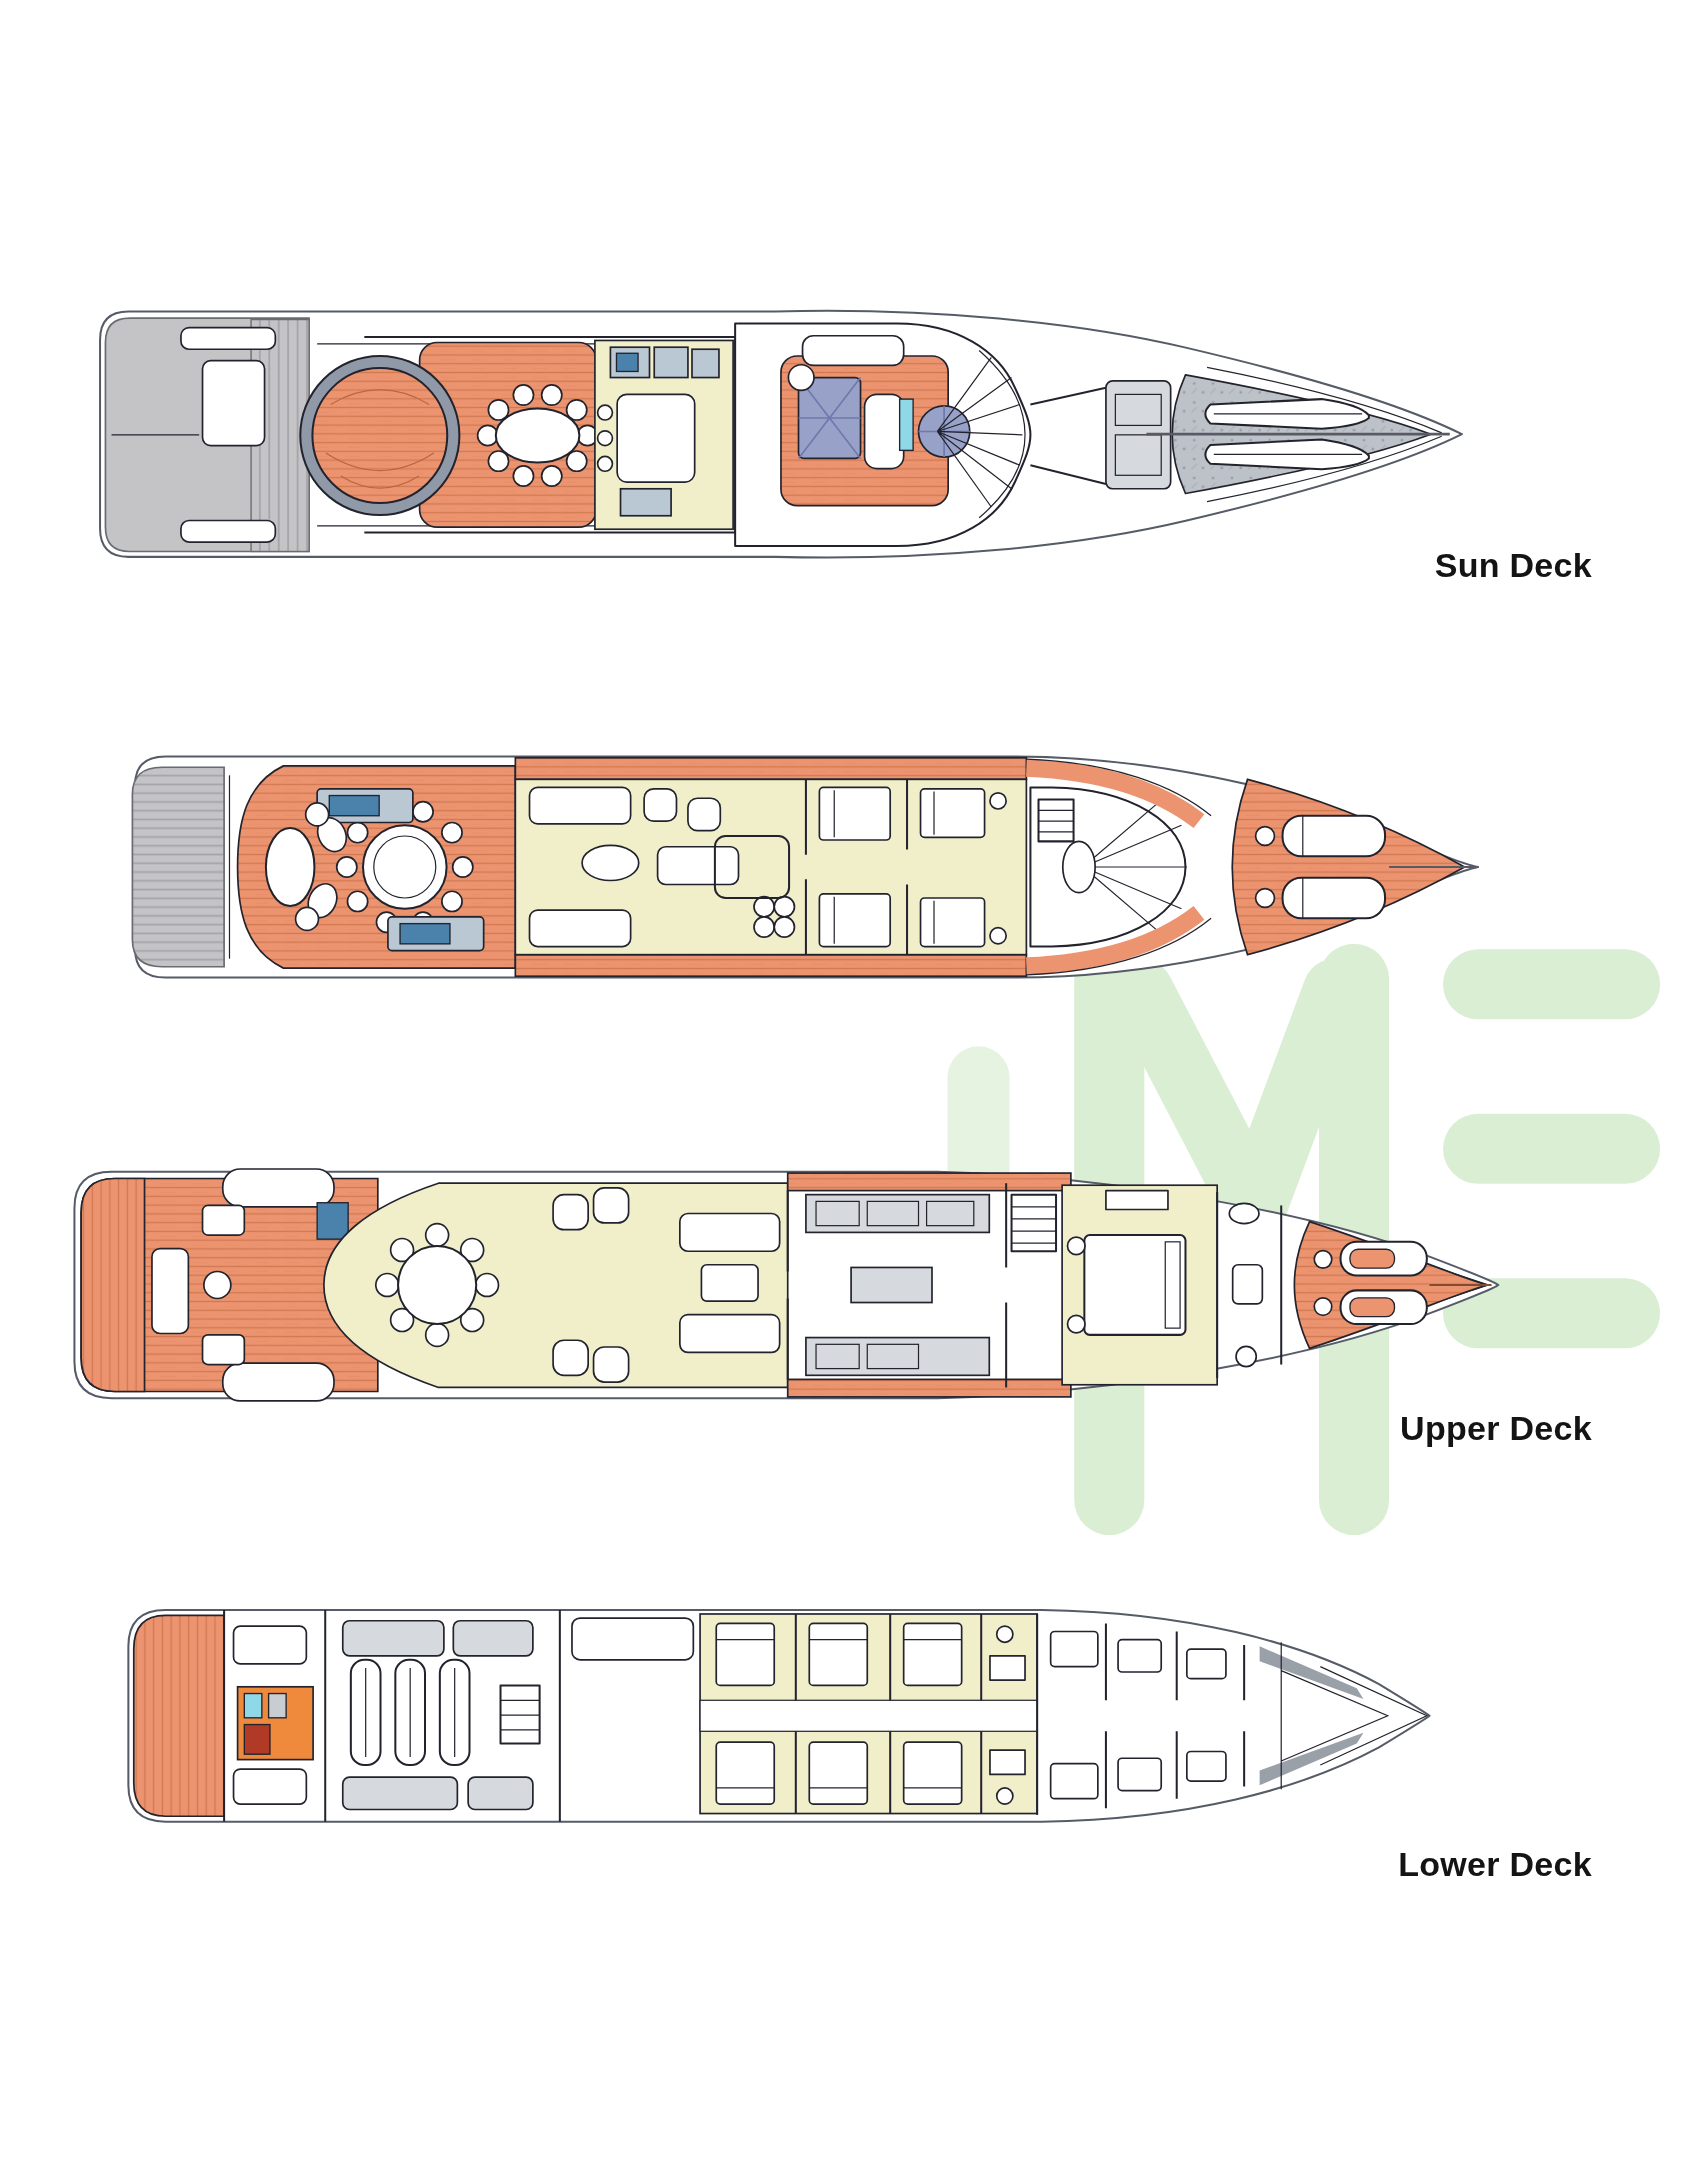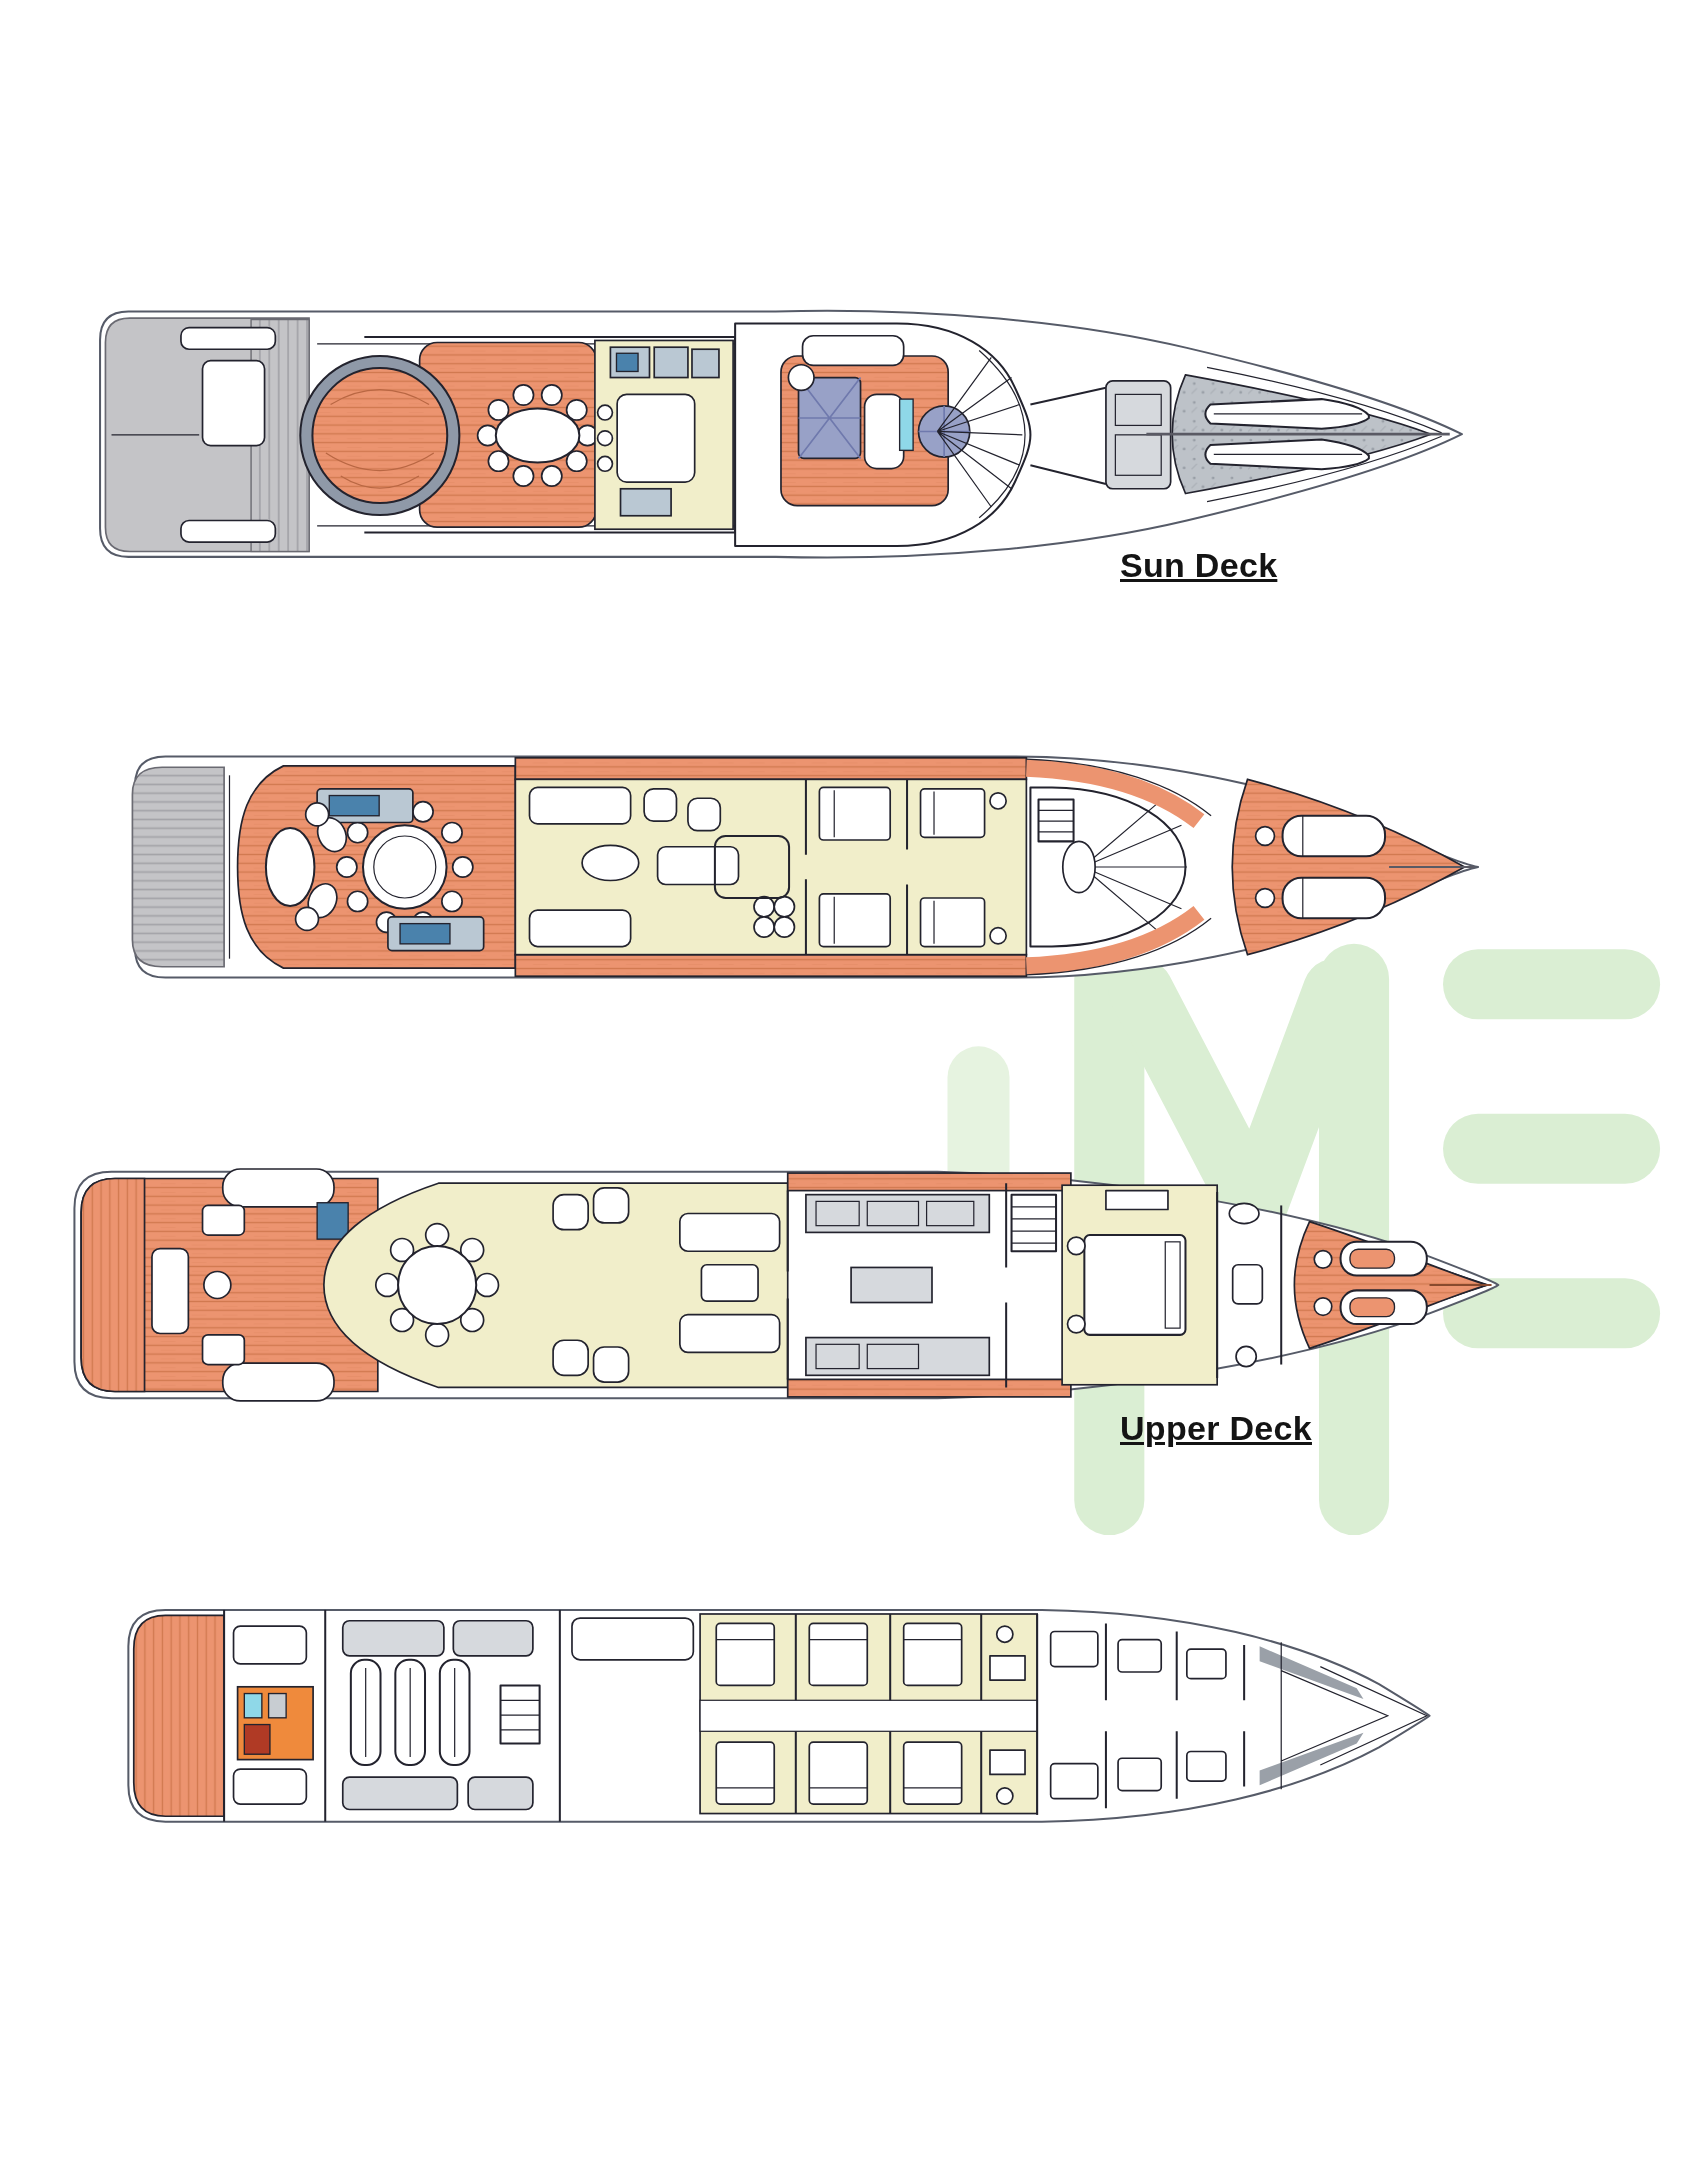--- a/index.html
+++ b/index.html
@@ -9,23 +9,23 @@
     --grayEquip:#d6d9dd; --speckGray:#bdc2c8; --steelBlue:#4a82ac;
     --cabinetGray:#bac8d3; --padBlue:#98a1c7; --padLine:#6f79ad;
     --skyBlue:#8fd8e8; --accentOrange:#ef8a3c; --accentRed:#b03a25;
     --watermarkGreen:#daeed3; --watermarkPale:#e6f3e0; --labelColor:#141414;
   }
   html,body{margin:0;padding:0;}
   body{width:1686px;height:2183px;background:var(--paper);
        font-family:"Liberation Sans", sans-serif;position:relative;overflow:hidden;}
   #canvas{position:absolute;left:0;top:0;width:1686px;height:2183px;}
   #plan-svg{position:absolute;left:0;top:0;}
-  .deck-label{position:absolute;right:94px;width:472px;text-align:left;
+  .deck-label{position:absolute;right:94px;width:472px;text-align:right;
        font-size:34px;font-weight:700;color:var(--labelColor);line-height:1;
-       letter-spacing:0.3px;text-decoration:underline;}
+       letter-spacing:0.3px;}
   
   .hull{fill:#fff;stroke:var(--hullLine);stroke-width:3;stroke-linejoin:round;}
   .f{fill:#fff;stroke:var(--line);stroke-width:2.5;stroke-linejoin:round;}
   .f2{fill:#fff;stroke:var(--line);stroke-width:3;stroke-linejoin:round;}
   .w{fill:none;stroke:var(--line);stroke-width:3;stroke-linejoin:round;}
   .t{fill:none;stroke:var(--line);stroke-width:1.8;}
   .teak{fill:url(#pTeakH);stroke:var(--line);stroke-width:2.5;}
   .yellow{fill:var(--interior);stroke:var(--line);stroke-width:2.5;}
   .gray{fill:var(--grayEquip);stroke:var(--line);stroke-width:2.5;}
   .grayblock{fill:var(--grayDeck);stroke:#6a6a72;stroke-width:2.5;}
@@ -411,15 +411,16 @@
       <path d="M1868 2442 L2012 2504 L2022 2520 L1868 2464 Z" fill="#9aa0a8"></path>
       <path d="M1868 2648 L2012 2586 L2022 2570 L1868 2626 Z" fill="#9aa0a8"></path>
       <path class="t" d="M1900 2436 V2654 M1900 2478 L2058 2545 L1900 2612"></path>
       <path class="t" d="M1958 2472 Q2080 2528 2116 2545 Q2080 2562 1958 2618"></path>
     </g>
   </g>
 </svg>
 
 <div class="deck-label" style="top:548px">Sun Deck</div>
 <div class="deck-label" style="top:1411px">Upper Deck</div>
+<div class="deck-label" style="top:1847px">Lower Deck</div>
 
 </div>
 
 
 </body></html>

